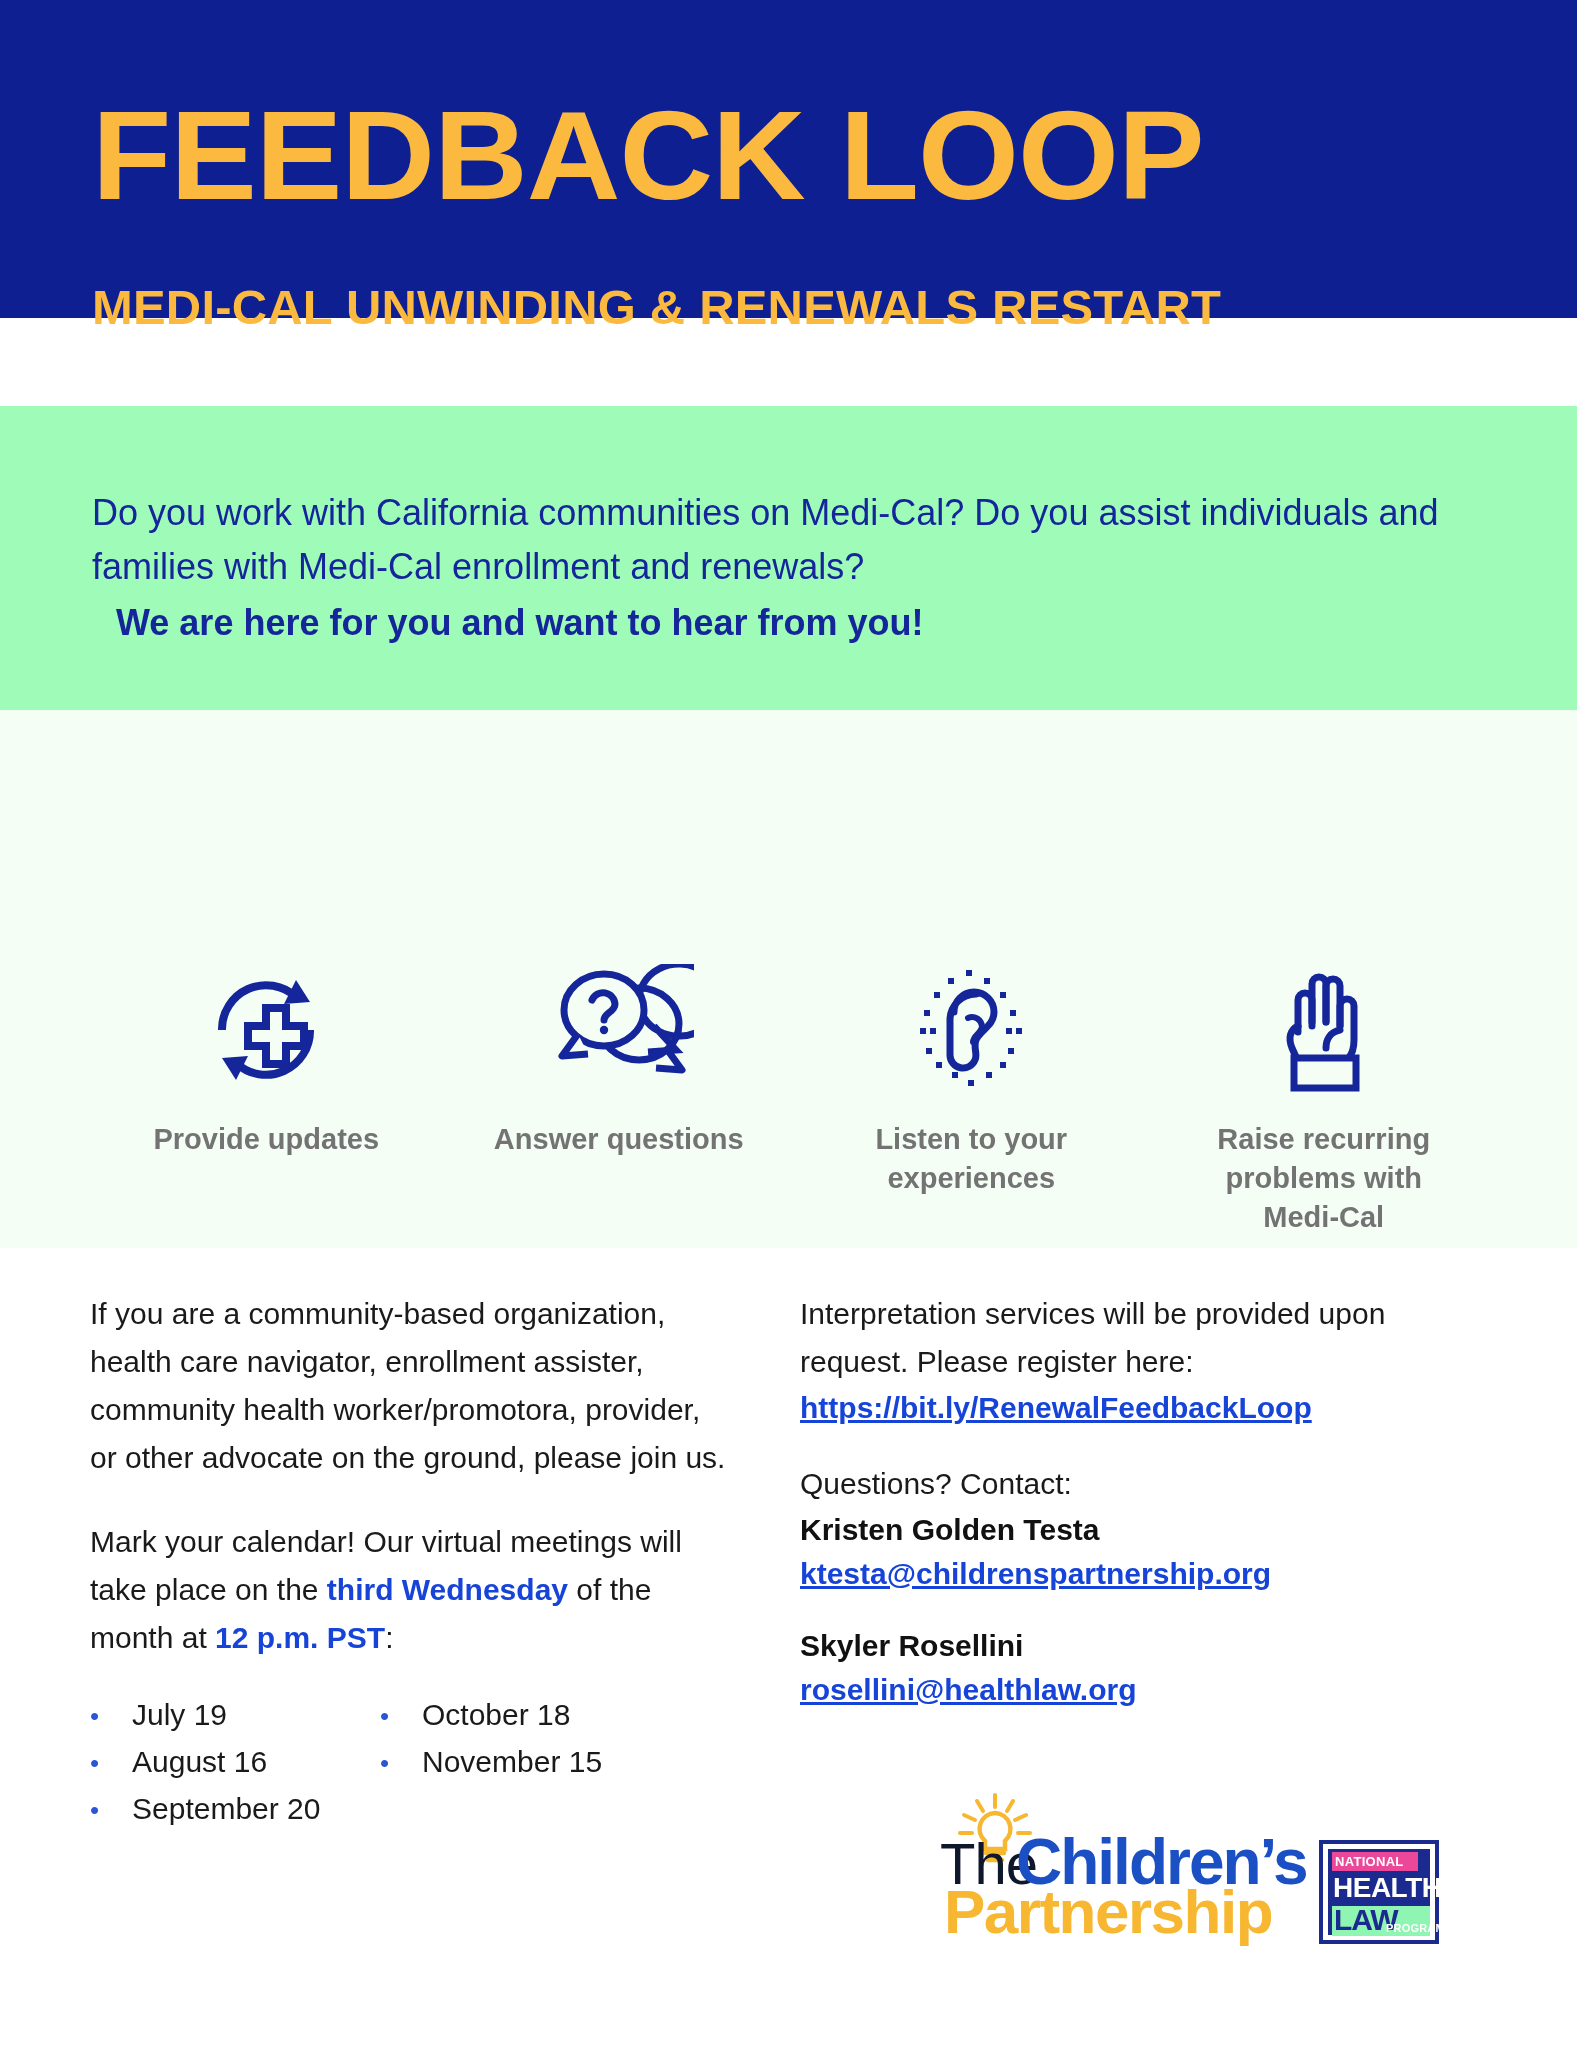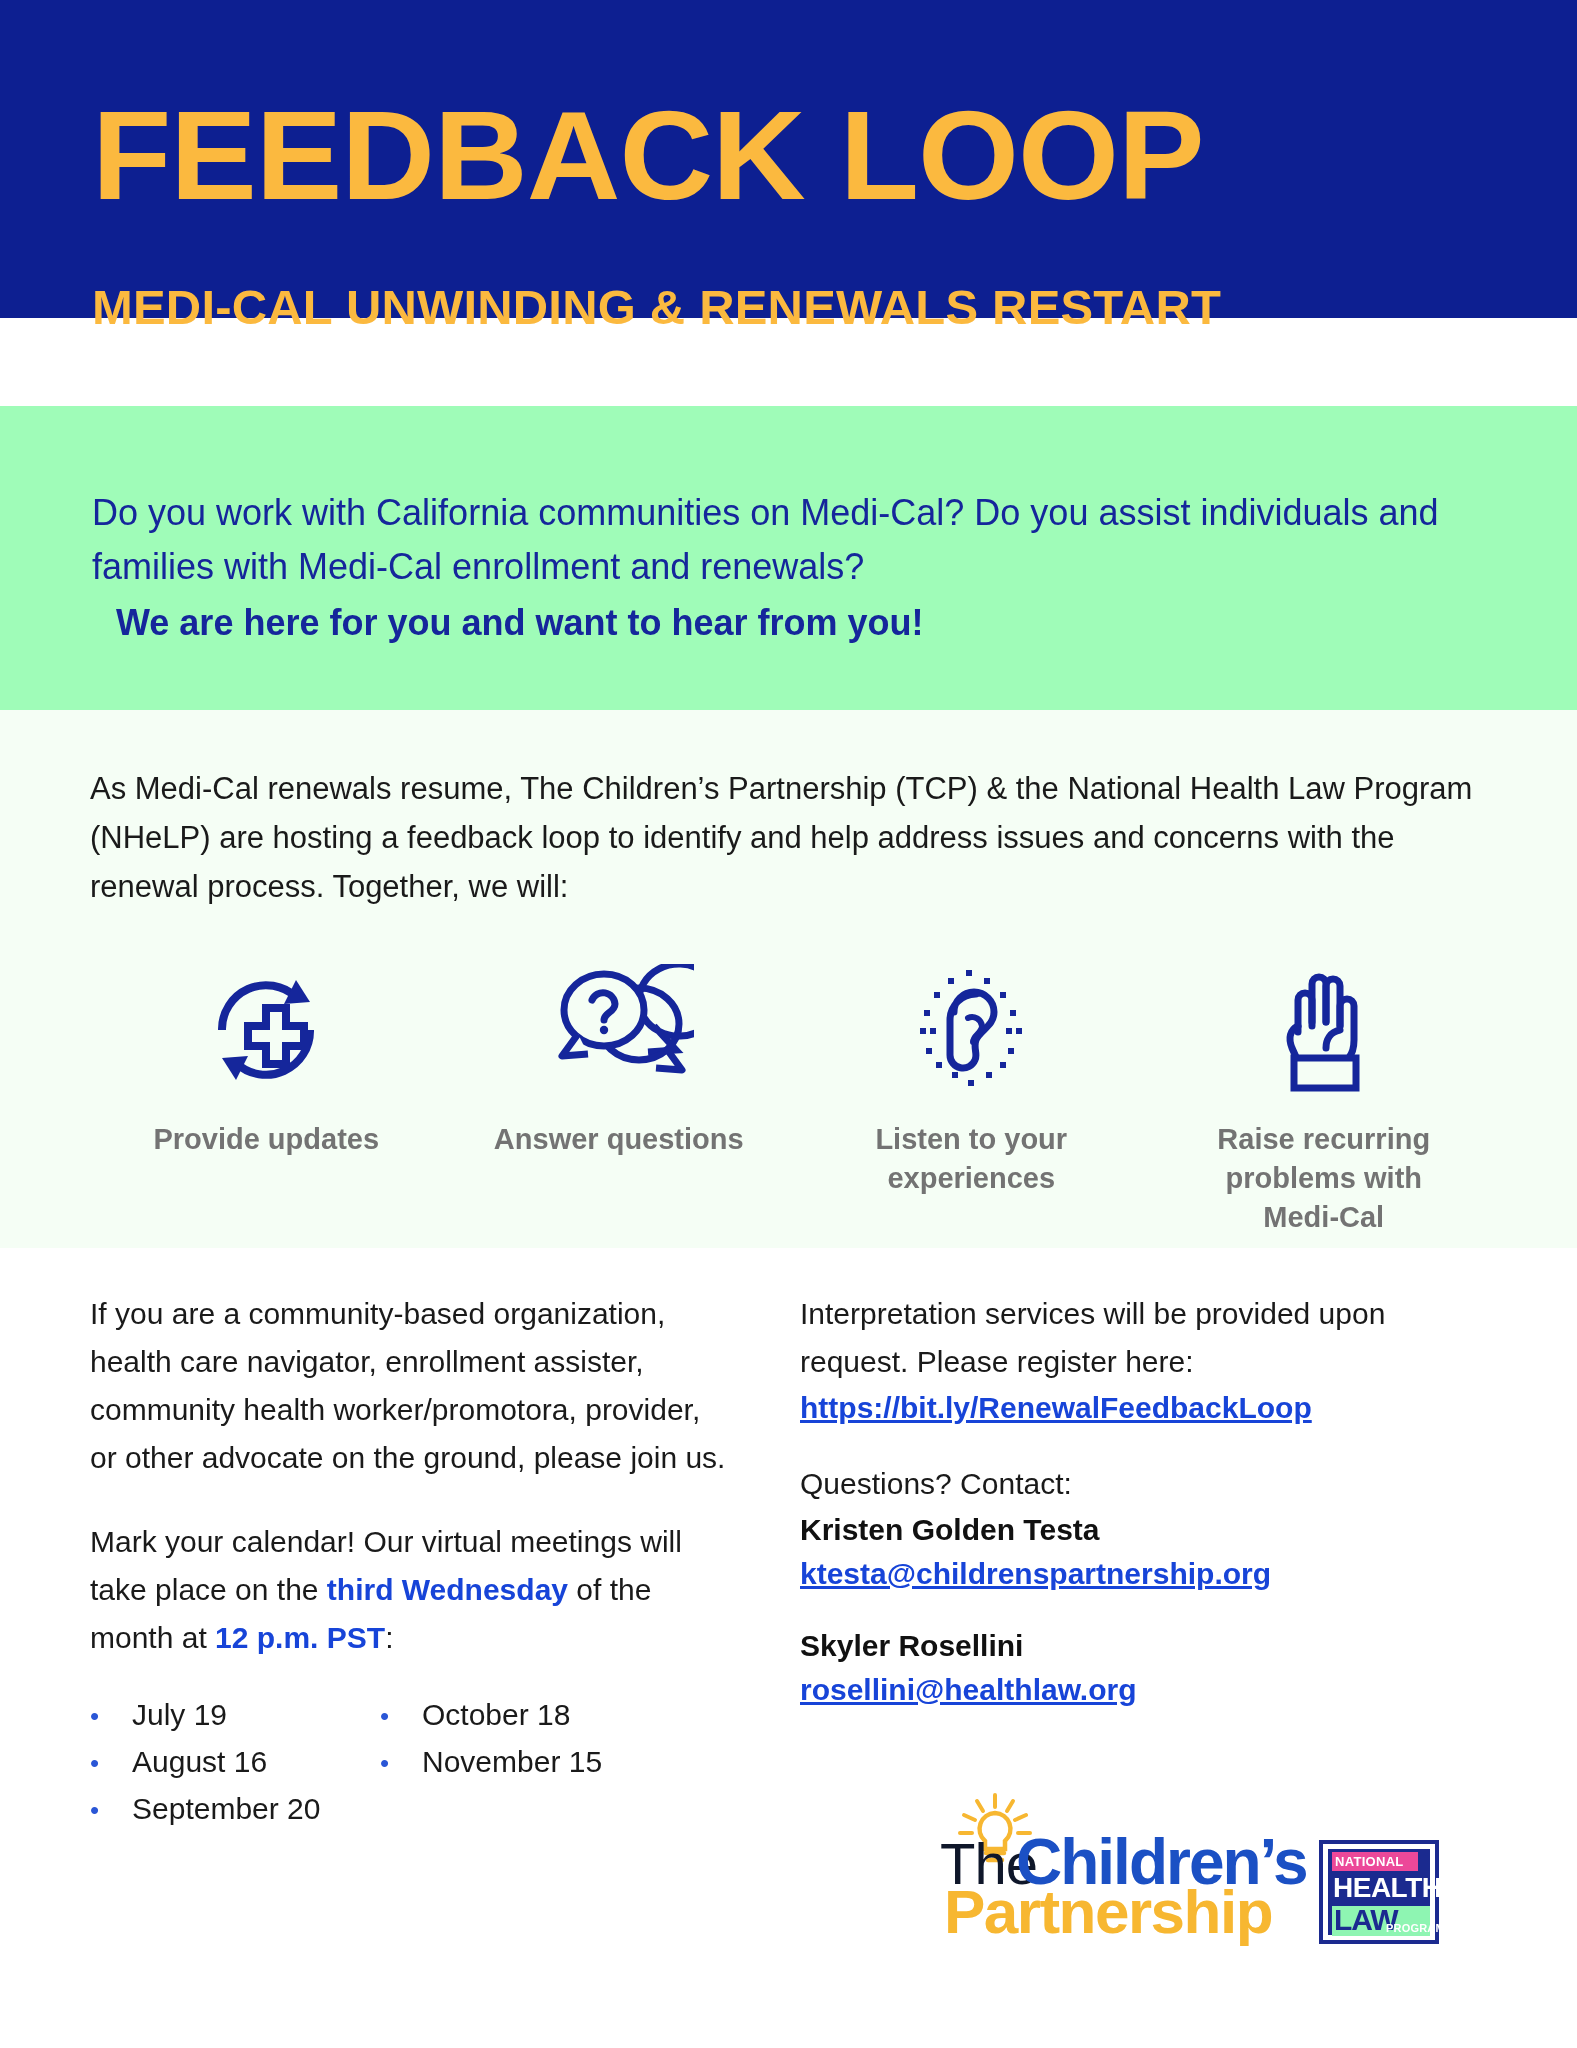--- a/index.html
+++ b/index.html
@@ -304,21 +304,20 @@
   </div>
 
   <div class="green-band">
     <div class="green-text">
       <span>Do you work with California communities on Medi-Cal? Do you assist individuals and families with Medi-Cal enrollment and renewals?</span>
       <span class="bold-line">We are here for you and want to hear from you!</span>
     </div>
   </div>
 
   <div class="offwhite-band">
-    <div class="intro-para">As Medi-Cal renewals resume, The Children’s Partnership (TCP) &amp; the National Health Law Program (NHeLP) are hosting a feedback loop to identify and help address issues and concerns with the renewal process. Together, we will:</div>
 
     <div class="icon-row">
 
       <div class="icon-cell">
         <div class="icon-art">
           <svg width="132" height="132" viewBox="0 0 132 132" fill="none">
             <path d="M22 66 A44 44 0 0 1 96 33" stroke="#15269b" stroke-width="8" fill="none" stroke-linecap="butt"></path>
             <path d="M110 66 A44 44 0 0 1 36 99" stroke="#15269b" stroke-width="8" fill="none" stroke-linecap="butt"></path>
             <polygon points="96,16 110,38 84,40" fill="#15269b"></polygon>
             <polygon points="36,116 22,94 48,92" fill="#15269b"></polygon>

